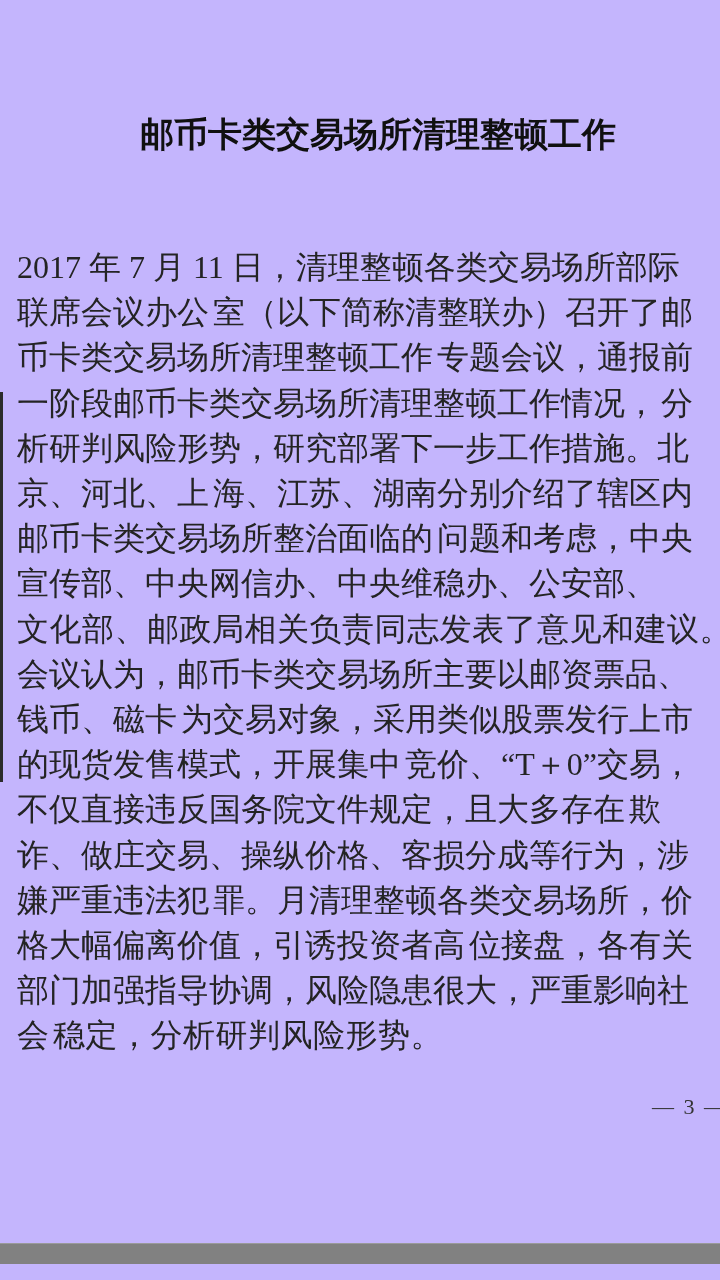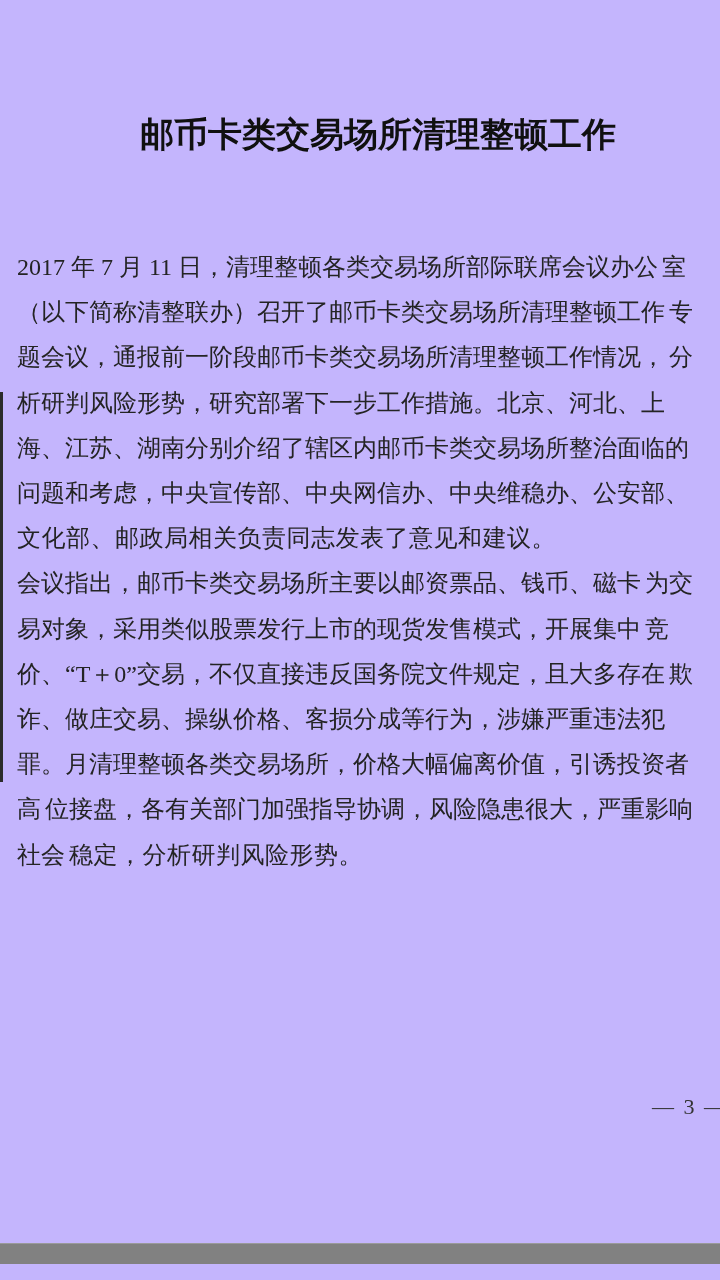--- a/index.html
+++ b/index.html
@@ -33,21 +33,21 @@
     color:#101010;
   }
   .title-line { display:block; }
   .title-line.second { letter-spacing:3px; }
   .body-text {
     position:absolute; top:245px; left:17px;
     width:688px;
   }
   .para { margin:0; padding:0; }
   .line {
-    font-size:24px;
+    font-size:32px;
     line-height:45.2px;
     height:45.2px;
     white-space:nowrap;
     color:#242424;
   }
   .line.justify {
     white-space:normal;
     text-align:justify;
     text-align-last:justify;
     text-justify:inter-character;
@@ -78,21 +78,21 @@
       <span class="line justify indent">2017 年 7 月 11 日，清理整顿各类交易场所部际联席会议办公</span>
       <span class="line justify">室（以下简称清整联办）召开了邮币卡类交易场所清理整顿工作</span>
       <span class="line justify">专题会议，通报前一阶段邮币卡类交易场所清理整顿工作情况，</span>
       <span class="line justify">分析研判风险形势，研究部署下一步工作措施。北京、河北、上</span>
       <span class="line justify">海、江苏、湖南分别介绍了辖区内邮币卡类交易场所整治面临的</span>
       <span class="line justify">问题和考虑，中央宣传部、中央网信办、中央维稳办、公安部、</span>
       <span class="line plain">文化部、邮政局相关负责同志发表了意见和建议。</span>
     </p>
 
     <p class="para">
-      <span class="line justify indent">会议指出，邮币卡类交易场所主要以邮资票品、钱币、磁卡</span>
+      <span class="line justify indent">会议认为，邮币卡类交易场所主要以邮资票品、钱币、磁卡</span>
       <span class="line justify">为交易对象，采用类似股票发行上市的现货发售模式，开展集中</span>
       <span class="line justify">竞价、“T＋0”交易，不仅直接违反国务院文件规定，且大多存在</span>
       <span class="line justify">欺诈、做庄交易、操纵价格、客损分成等行为，涉嫌严重违法犯</span>
       <span class="line justify">罪。月清理整顿各类交易场所，价格大幅偏离价值，引诱投资者高</span>
       <span class="line justify">位接盘，各有关部门加强指导协调，风险隐患很大，严重影响社会</span>
       <span class="line plain">稳定，分析研判风险形势。</span>
     </p>
 
 
   </div>

